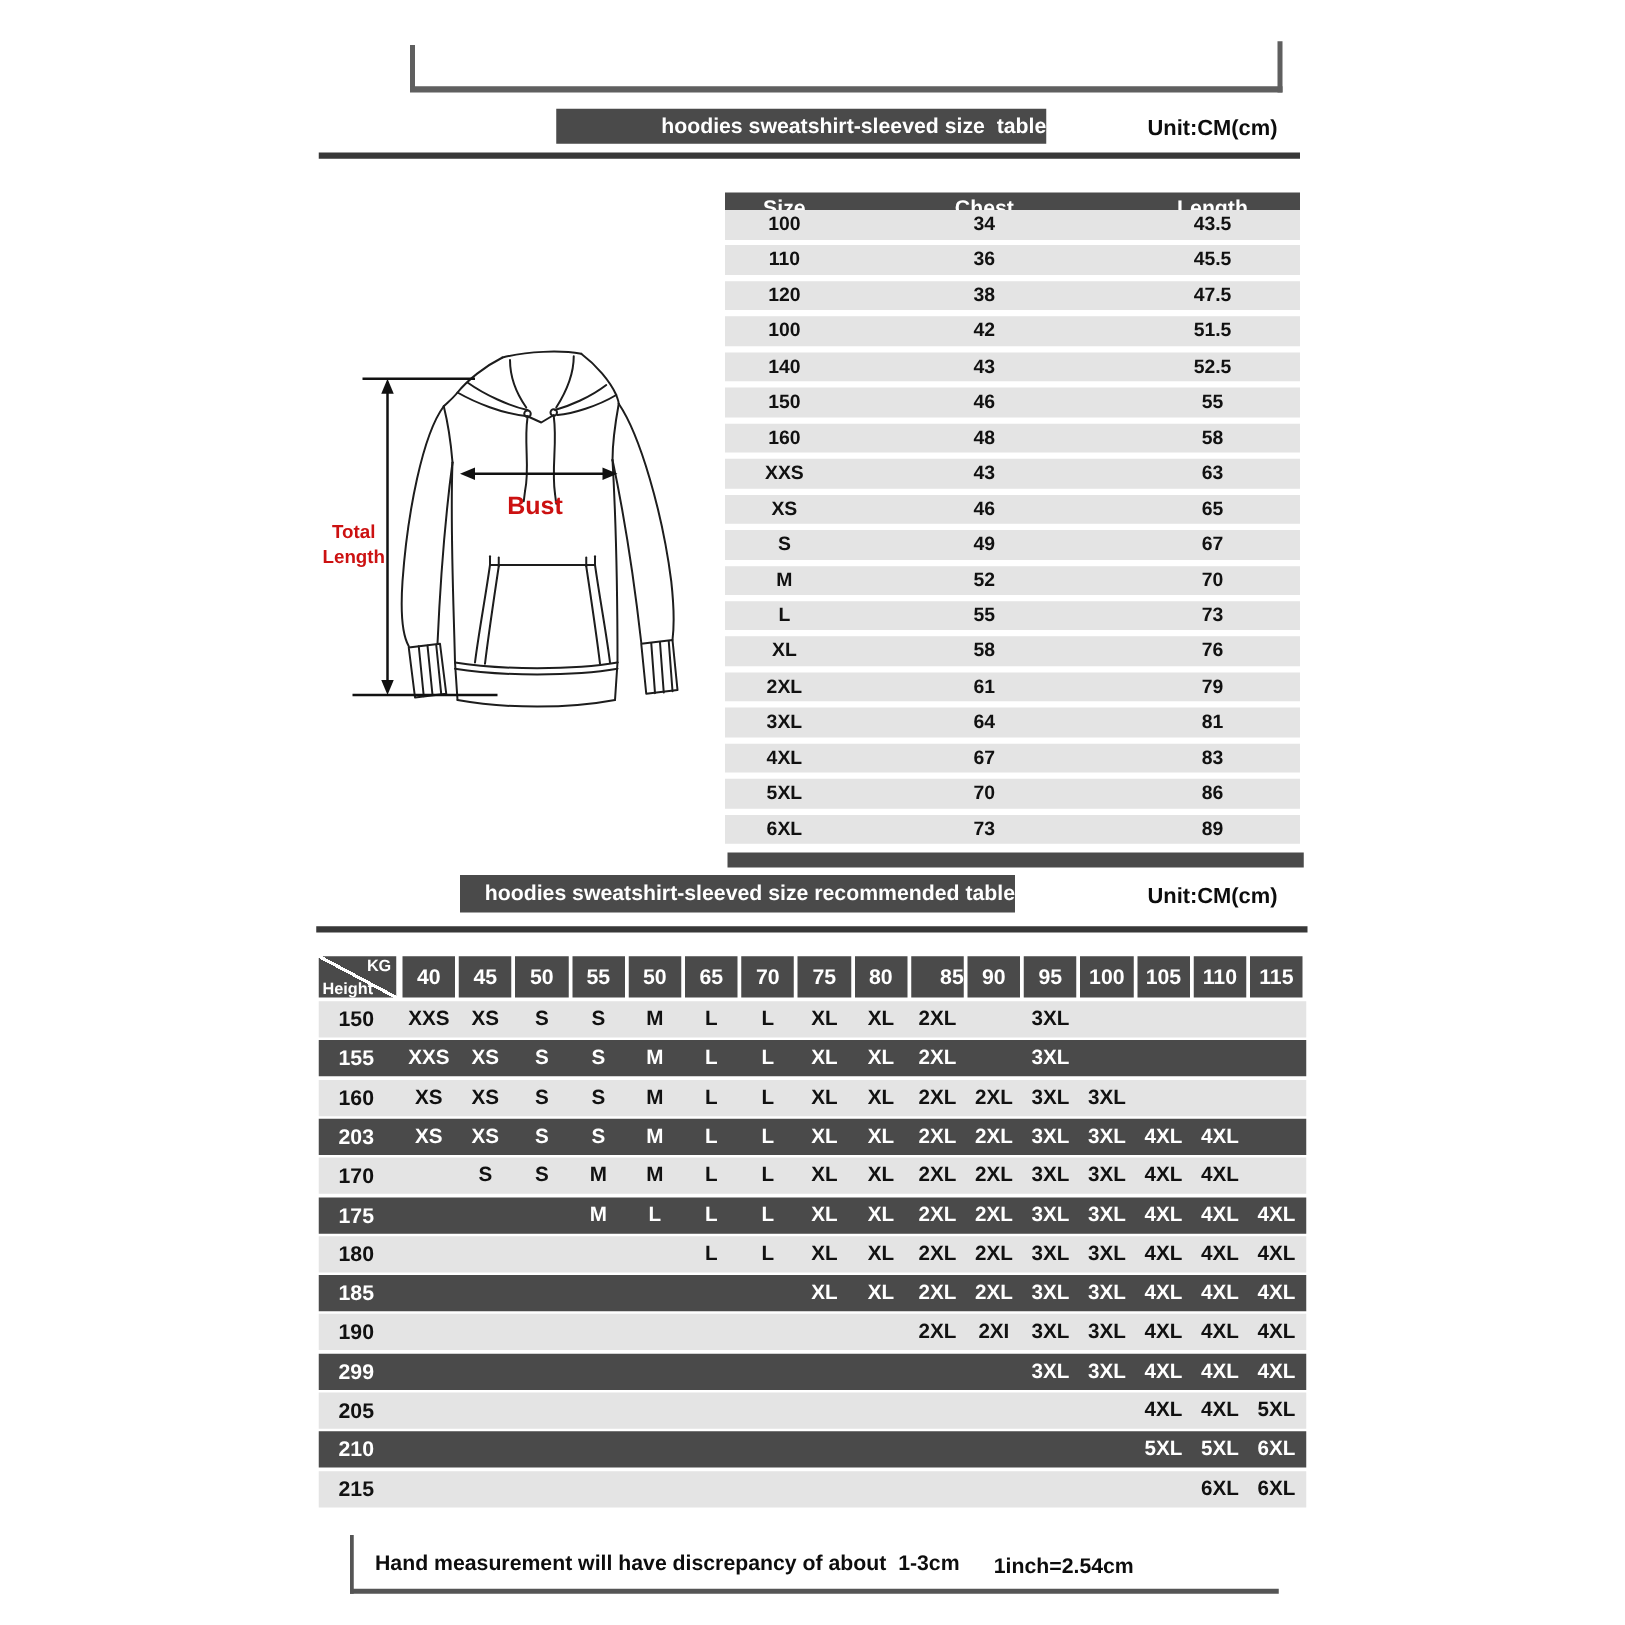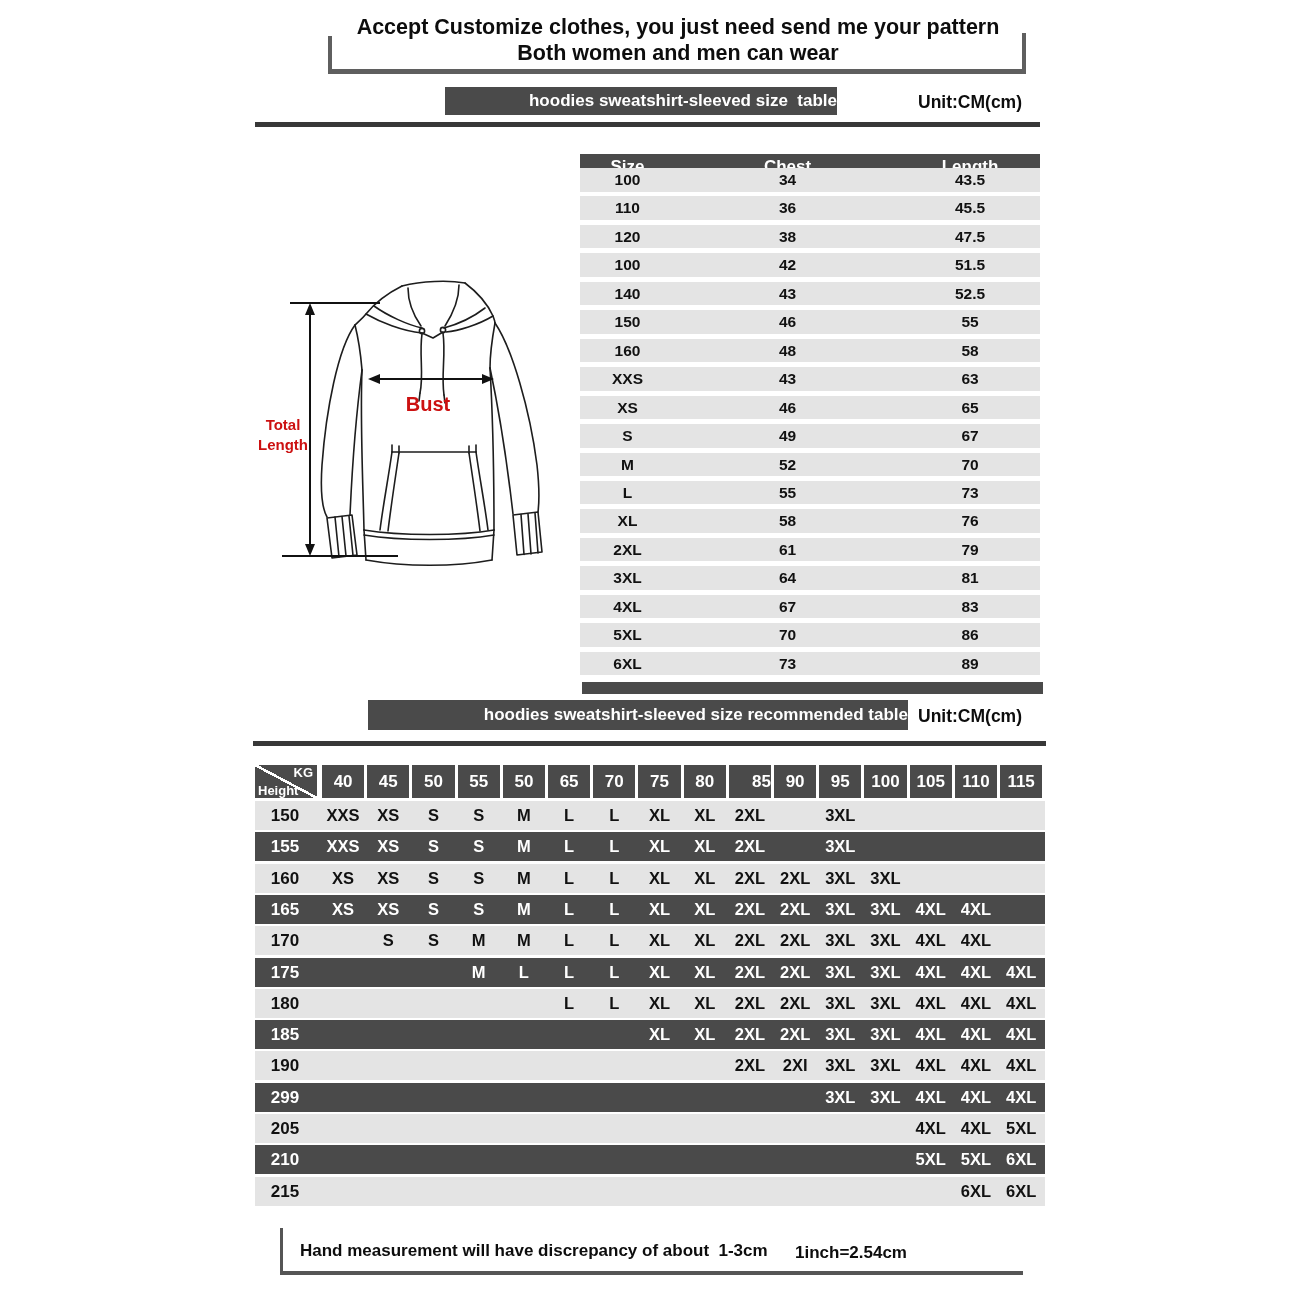--- a/index.html
+++ b/index.html
@@ -10,21 +10,21 @@
   .abs { position:absolute; }
 
   
   .headline { left:330px; top:14px; width:696px; text-align:center;
     font-weight:700; font-size:21.5px; line-height:26px; color:#0d0d0d; }
   .bracket { background:#5f5f5f; }
 
   
   .banner { background:#4a4a4a; color:#fff; font-weight:700; text-align:right; white-space:pre; }
   .banner1 { left:445px; top:87px; width:392px; height:28px; line-height:28px; font-size:17px; }
-  .banner2 { left:368px; top:700px; width:540px; height:30px; line-height:30px; font-size:17px; }
+  .banner2 { left:368px; top:700px; width:444px; height:30px; line-height:30px; font-size:17px; }
   .unit { font-weight:700; font-size:17.5px; color:#0d0d0d; }
   .rule { background:#383838; }
 
   
   #size-table { left:580px; top:138px; width:460px; height:540px; }
   .st-header { position:absolute; left:0; top:16px; width:460px; height:23px; background:#4a4a4a; }
   .st-hcell { position:absolute; top:0; height:25px; line-height:25px; color:#fff;
     font-weight:700; font-size:17px; text-align:center; }
   .st-row { position:absolute; left:0; width:460px; height:23.5px; background:#e4e4e4; }
   .st-cell { position:absolute; top:0; height:23.5px; line-height:24px;
@@ -54,24 +54,20 @@
 
   
   .foot-line { background:#555555; }
   .foot-text { font-weight:700; font-size:17px; color:#0d0d0d; white-space:pre; }
 </style>
 </head>
 <body>
 
 <div class="canvas">
 
-  <div class="abs headline">
-    <div>Accept Customize clothes, you just need send me your pattern</div>
-    <div>Both women and men can wear</div>
-  </div>
   <div class="abs bracket" style="left:328px;top:36px;width:3.5px;height:37px;"></div>
   <div class="abs bracket" style="left:328px;top:69px;width:698px;height:4.5px;"></div>
   <div class="abs bracket" style="left:1022px;top:33px;width:4px;height:40.5px;"></div>
 
   <div class="abs banner banner1">hoodies sweatshirt-sleeved size  table</div>
   <div class="abs unit" style="left:918px;top:92px;">Unit:CM(cm)</div>
   <div class="abs rule" style="left:255px;top:122px;width:785px;height:4.5px;"></div>
 
   <svg class="abs hoodie" viewBox="0 0 330 320">
     <g stroke="#1d1d1d" stroke-width="1.6" fill="none" stroke-linecap="round" stroke-linejoin="round">
@@ -305,21 +301,21 @@
         <div class="rc-val" style="left: 293px; width: 42.2px;">L</div>
         <div class="rc-val" style="left: 338.2px; width: 42.2px;">L</div>
         <div class="rc-val" style="left: 383.4px; width: 42.2px;">XL</div>
         <div class="rc-val" style="left: 428.6px; width: 42.2px;">XL</div>
         <div class="rc-val" style="left: 473.8px; width: 42.2px;">2XL</div>
         <div class="rc-val" style="left: 519px; width: 42.2px;">2XL</div>
         <div class="rc-val" style="left: 564.2px; width: 42.2px;">3XL</div>
         <div class="rc-val" style="left: 609.4px; width: 42.2px;">3XL</div>
       </div>
       <div class="rc-row dark" style="top: 129.9px;">
-        <div class="rc-label">165</div>
+        <div class="rc-label">203</div>
         <div class="rc-val" style="left: 67px; width: 42.2px;">XS</div>
         <div class="rc-val" style="left: 112.2px; width: 42.2px;">XS</div>
         <div class="rc-val" style="left: 157.4px; width: 42.2px;">S</div>
         <div class="rc-val" style="left: 202.6px; width: 42.2px;">S</div>
         <div class="rc-val" style="left: 247.8px; width: 42.2px;">M</div>
         <div class="rc-val" style="left: 293px; width: 42.2px;">L</div>
         <div class="rc-val" style="left: 338.2px; width: 42.2px;">L</div>
         <div class="rc-val" style="left: 383.4px; width: 42.2px;">XL</div>
         <div class="rc-val" style="left: 428.6px; width: 42.2px;">XL</div>
         <div class="rc-val" style="left: 473.8px; width: 42.2px;">2XL</div>

